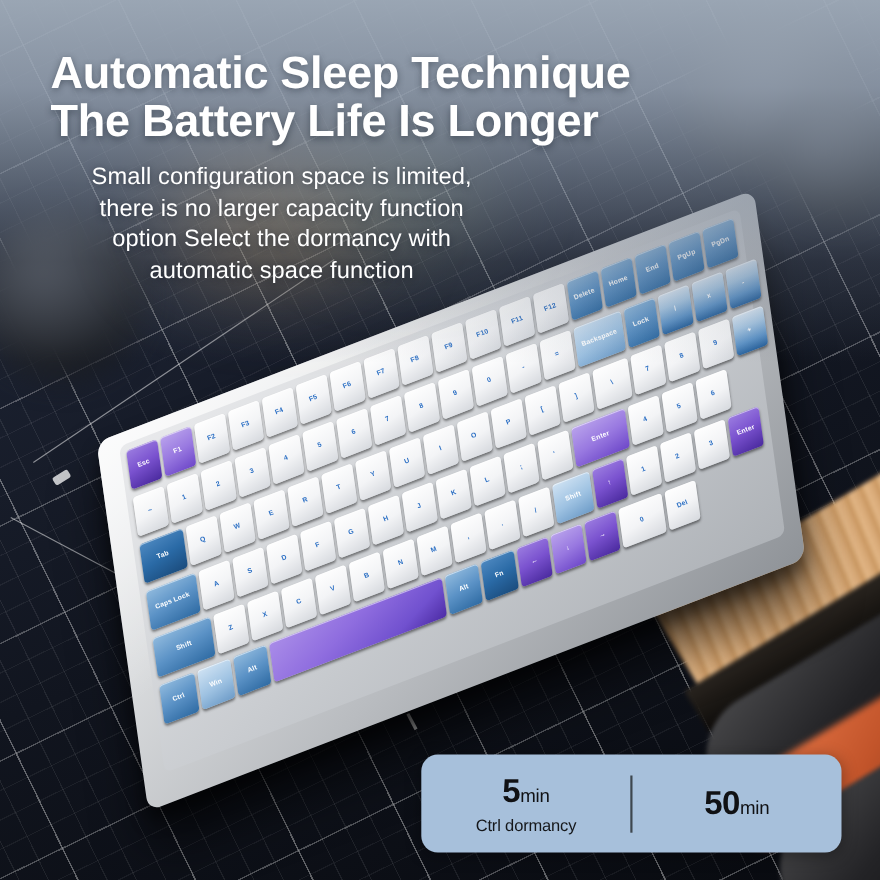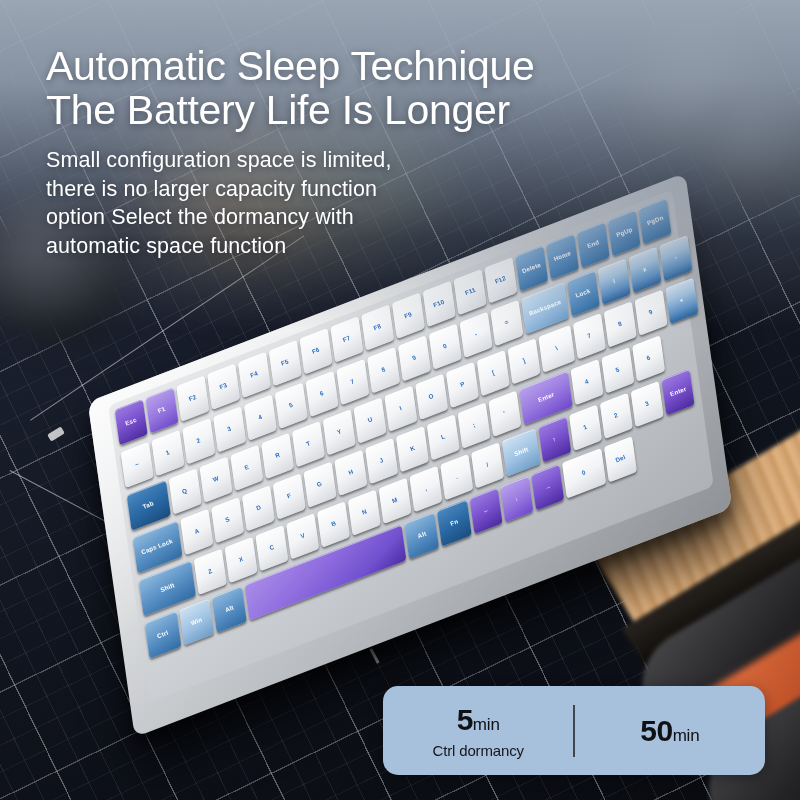--- a/index.html
+++ b/index.html
@@ -77,26 +77,26 @@
   .k-blue-lt span,.k-blue span,.k-blue-dk span{color:#ffffff;}
   .k-grad{background:linear-gradient(178deg,#dce9f5 0%,#a8c8e4 35%,#5e94c8 72%,#27619c 100%);}
   .k-grad span{color:#ffffff;}
   .k-purple{background:linear-gradient(165deg,#9b7ce0,#7a52cf 48%,#4a2a9e);}
   .k-purple-lt{background:linear-gradient(165deg,#b9a2ec,#9878e0 52%,#6e48c9);}
   .k-purple span,.k-purple-lt span{color:#ffffff;}
   .k-space{background:linear-gradient(150deg,#a98ce8 0%,#8f6ddf 42%,#7151cf 78%,#4e2da6 100%);}
 
   
   .headline{position:absolute;left:46px;top:44px;width:620px;
-    color:#fff;font-weight:400;font-size:41px;line-height:1.08;
+    color:#fff;font-weight:700;font-size:41px;line-height:1.08;
     letter-spacing:-.3px;text-shadow:0 2px 7px rgba(20,28,40,.45);}
   .headline div{white-space:nowrap;}
   .subtext{position:absolute;left:46px;top:146px;width:420px;
     color:#fff;font-weight:400;font-size:21.5px;line-height:1.33;
-    letter-spacing:.1px;text-shadow:0 1px 6px rgba(20,28,40,.55);}
+    letter-spacing:.1px;text-shadow:0 1px 6px rgba(20,28,40,.55);text-align:center;}
   .subtext div{white-space:nowrap;}
 
   
   .card{position:absolute;left:383px;top:686px;width:382px;height:89px;
     background:#a7c0db;border-radius:15px;
     display:flex;align-items:center;box-shadow:0 3px 14px rgba(0,0,0,.35);}
   .card-col{flex:1;display:flex;flex-direction:column;align-items:center;
     justify-content:center;gap:5px;}
   .card-div{width:1.4px;height:52px;background:#2c3136;opacity:.85;}
   .big{display:flex;align-items:baseline;color:#101114;}

